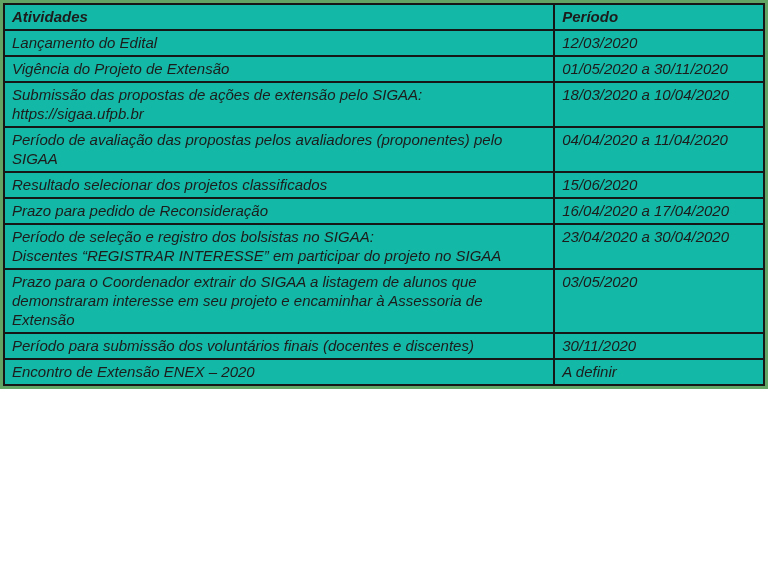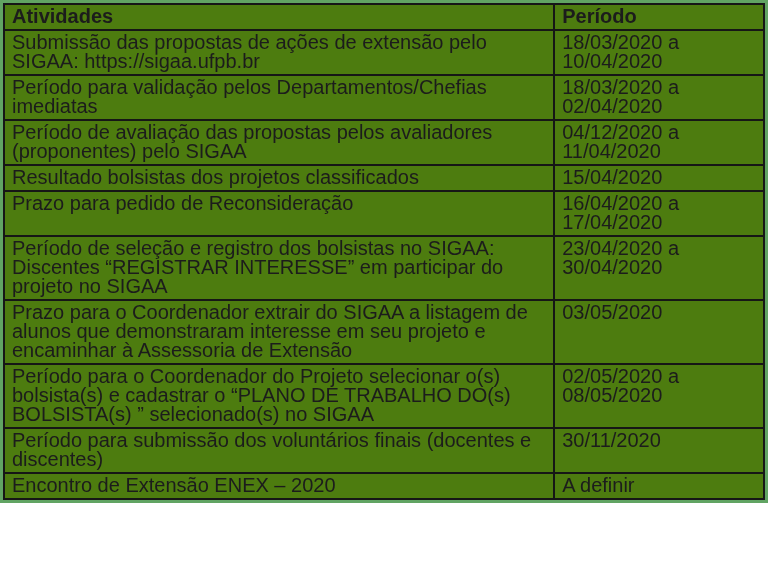--- a/index.html
+++ b/index.html
@@ -19,29 +19,30 @@
     border-collapse: collapse;
     width: 100%;
     table-layout: fixed;
   }
   table.schedule col.col-activity { width: 72.4%; }
   table.schedule col.col-period  { width: 27.6%; }
   table.schedule th,
   table.schedule td {
     box-sizing: border-box;
     border: 2px solid #161616;
-    background: #4d7c0f;
+    background: #14b8a6;
     color: #1c1c1c;
-    font-size: 20px;
+    font-size: 15px;
     line-height: 19px;
     padding: 2px 7px 3px 7px;
     text-align: left;
     vertical-align: top;
     white-space: pre-line;
     overflow-wrap: break-word;
+    font-style: italic;
   }
   table.schedule th {
     font-weight: bold;
   }
 </style>
 </head>
 <body>
 
 <div class="frame">
   <table class="schedule">
@@ -50,53 +51,53 @@
       <col class="col-period">
     </colgroup>
     <thead>
       <tr>
         <th>Atividades</th>
         <th>Período</th>
       </tr>
     </thead>
     <tbody>
       <tr>
+        <td>Lançamento do Edital</td>
+        <td>12/03/2020</td>
+      </tr>
+      <tr>
+        <td>Vigência do Projeto de Extensão</td>
+        <td>01/05/2020 a 30/11/2020</td>
+      </tr>
+      <tr>
         <td>Submissão das propostas de ações de extensão pelo SIGAA: https://sigaa.ufpb.br</td>
         <td>18/03/2020 a 10/04/2020</td>
       </tr>
       <tr>
-        <td>Período para validação pelos Departamentos/Chefias imediatas</td>
-        <td>18/03/2020 a 02/04/2020</td>
+        <td>Período de avaliação das propostas pelos avaliadores (proponentes) pelo SIGAA</td>
+        <td>04/04/2020 a 11/04/2020</td>
       </tr>
       <tr>
-        <td>Período de avaliação das propostas pelos avaliadores (proponentes) pelo SIGAA</td>
-        <td>04/12/2020 a 11/04/2020</td>
-      </tr>
-      <tr>
-        <td>Resultado bolsistas dos projetos classificados</td>
-        <td>15/04/2020</td>
+        <td>Resultado selecionar dos projetos classificados</td>
+        <td>15/06/2020</td>
       </tr>
       <tr>
         <td>Prazo para pedido de Reconsideração</td>
         <td>16/04/2020 a 17/04/2020</td>
       </tr>
       <tr>
         <td>Período de seleção e registro dos bolsistas no SIGAA:
 Discentes “REGISTRAR INTERESSE” em participar do projeto no SIGAA</td>
         <td>23/04/2020 a 30/04/2020</td>
       </tr>
       <tr>
         <td>Prazo para o Coordenador extrair do SIGAA a listagem de alunos que demonstraram interesse em seu projeto e encaminhar à Assessoria de Extensão</td>
         <td>03/05/2020</td>
       </tr>
       <tr>
-        <td>Período para o Coordenador do Projeto selecionar o(s) bolsista(s) e cadastrar o “PLANO DE TRABALHO DO(s) BOLSISTA(s) ” selecionado(s) no SIGAA</td>
-        <td>02/05/2020 a 08/05/2020</td>
-      </tr>
-      <tr>
         <td>Período para submissão dos voluntários finais (docentes e discentes)</td>
         <td>30/11/2020</td>
       </tr>
       <tr>
         <td>Encontro de Extensão ENEX – 2020</td>
         <td>A definir</td>
       </tr>
     </tbody>
   </table>
 </div>

